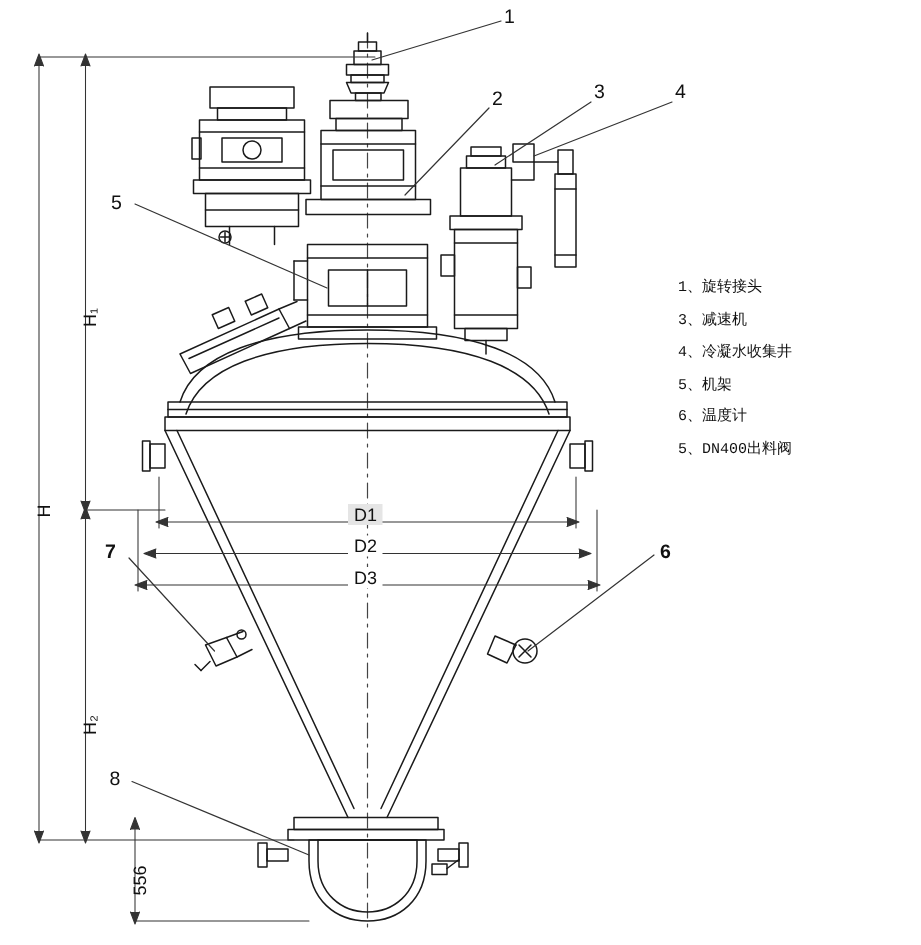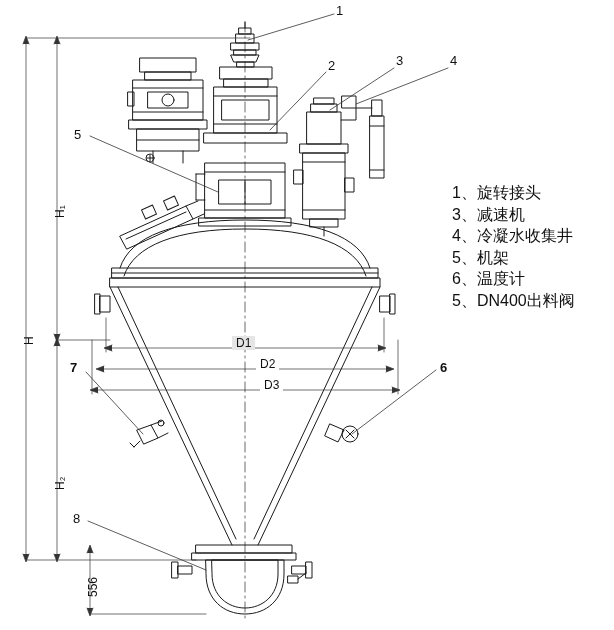--- a/index.html
+++ b/index.html
@@ -1,21 +1,21 @@
 <!DOCTYPE html>
 <html><head>
 <meta charset="utf-8">
 <style>
   html,body{margin:0;padding:0;background:#ffffff;}
   body{width:614px;height:630px;position:relative;overflow:hidden;
        font-family:"Liberation Sans", sans-serif;color:#111;}
   #stage{position:absolute;left:0;top:0;width:614px;height:630px;}
   svg#drawing{position:absolute;left:0;top:0;width:614px;height:630px;}
   .legend{position:absolute;left:452px;top:182px;width:160px;}
-  .legend-item{font-size:16px;line-height:21.5px;color:#111;white-space:nowrap;}
+  .legend-item{font-size:10px;line-height:21.5px;color:#111;white-space:nowrap;font-family:Liberation Mono, monospace;}
   .callout{position:absolute;font-size:13px;color:#111;font-weight:400;}
   .callout.bold{font-weight:700;}
   .dimlabel{position:absolute;font-size:12px;color:#111;}
   .dimlabel.vert{transform:rotate(-90deg);transform-origin:left top;}
 </style>
 </head>
 <body>
 
 <div id="stage">
 
@@ -214,22 +214,22 @@
   <div class="callout" style="left:74px;top:127px;">5</div>
   <div class="callout bold" style="left:440px;top:360px;">6</div>
   <div class="callout bold" style="left:70px;top:360px;">7</div>
   <div class="callout" style="left:73px;top:511px;">8</div>
 
   <div class="dimlabel vert" style="left:22px;top:345px;">H</div>
   <div class="dimlabel vert" style="left:53px;top:218px;">H₁</div>
   <div class="dimlabel vert" style="left:53px;top:490px;">H₂</div>
   <div class="dimlabel vert" style="left:86px;top:597px;">556</div>
   <div class="dimlabel" style="left:232px;top:336px;background:#e5e5e5;padding:0 4px;">D1</div>
-  <div class="dimlabel" style="left:232px;top:357px;background:#fff;padding:0 4px;margin-left:24px;">D2</div>
-  <div class="dimlabel" style="left:232px;top:378px;background:#fff;padding:0 4px;margin-left:28px;">D3</div>
+  <div class="dimlabel" style="left:232px;top:357px;background:#fff;padding:0 4px;">D2</div>
+  <div class="dimlabel" style="left:232px;top:378px;background:#fff;padding:0 4px;">D3</div>
 
   <div class="legend">
     <div class="legend-item">1、旋转接头</div>
     <div class="legend-item">3、减速机</div>
     <div class="legend-item">4、冷凝水收集井</div>
     <div class="legend-item">5、机架</div>
     <div class="legend-item">6、温度计</div>
     <div class="legend-item">5、DN400出料阀</div>
   </div>
 

